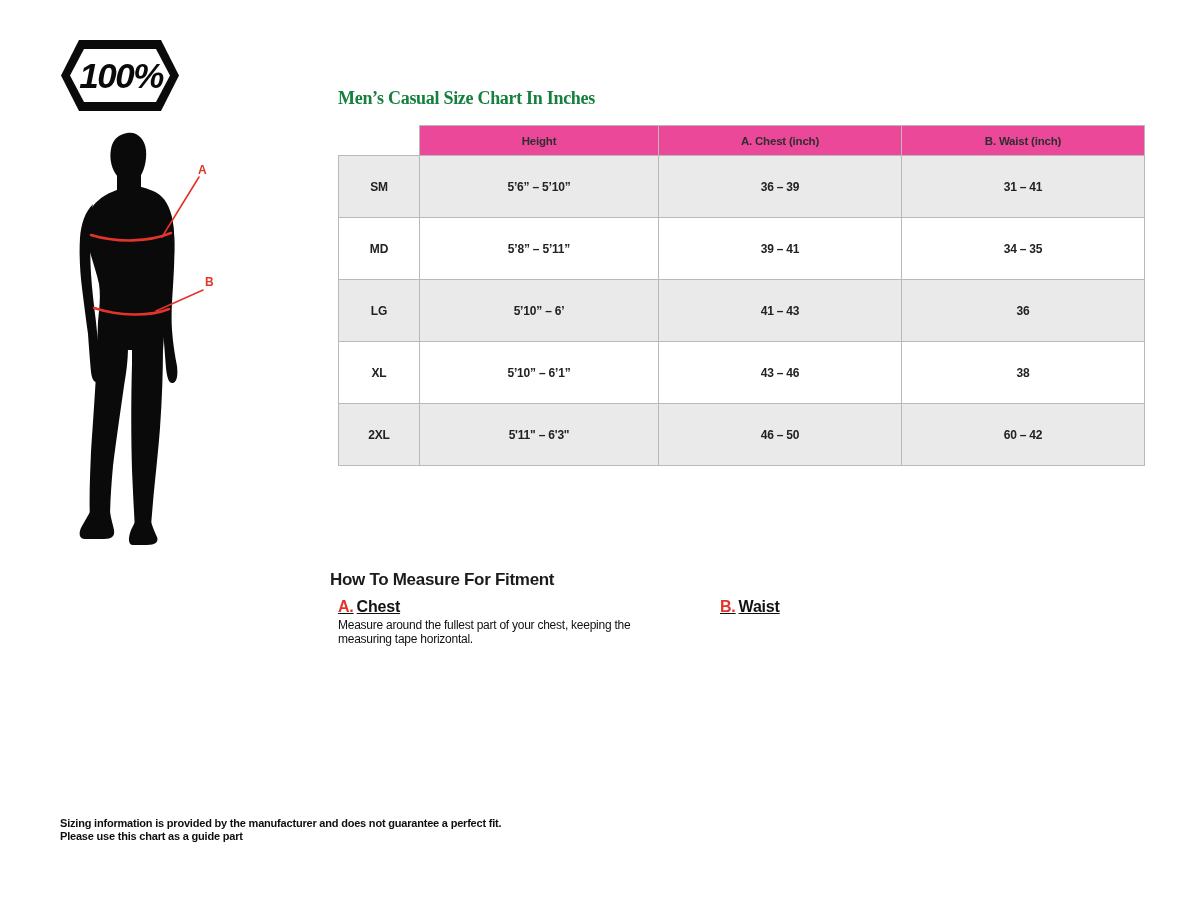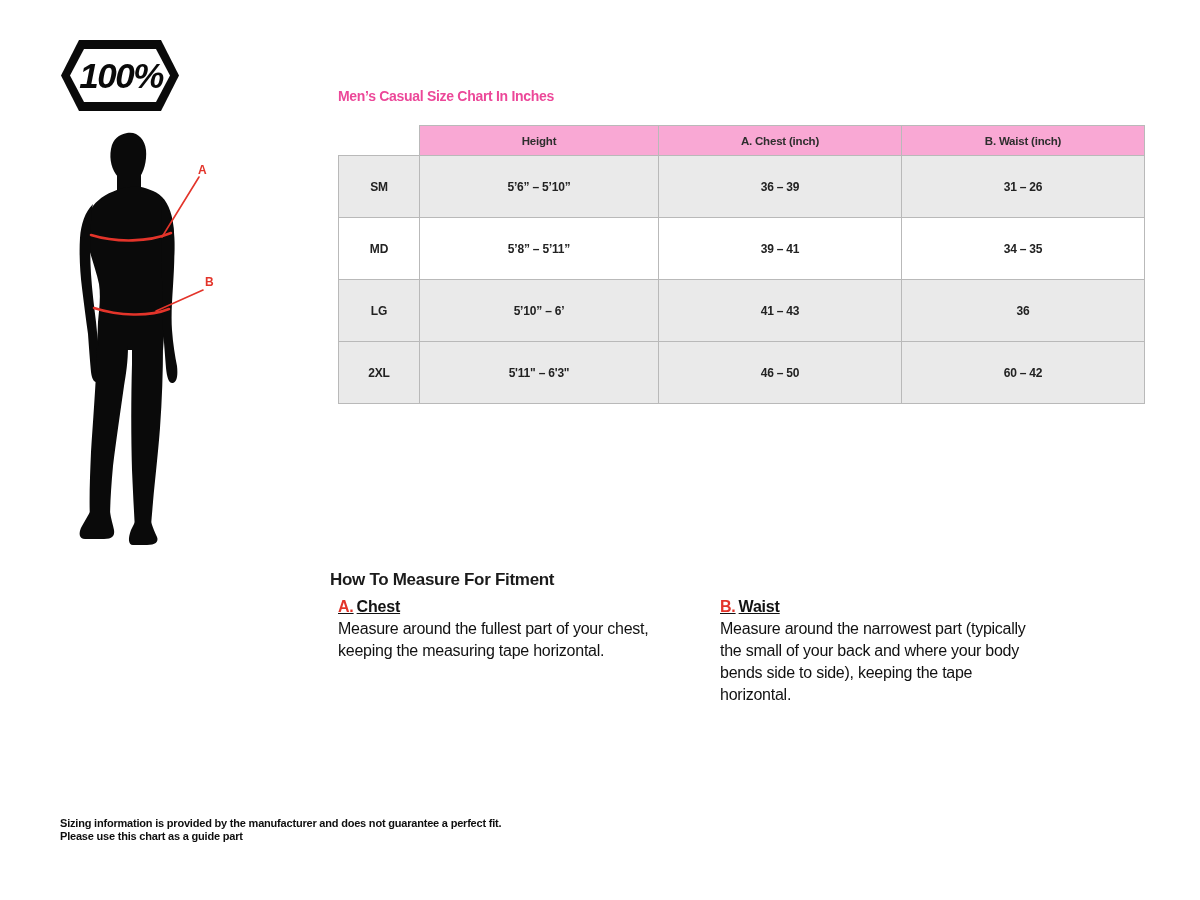--- a/index.html
+++ b/index.html
@@ -20,53 +20,53 @@
   .logo { position: absolute; left: 60px; top: 39px; width: 120px; height: 73px; }
   .logo svg { display: block; width: 100%; height: 100%; }
 
   
   .figure { position: absolute; left: 57px; top: 112px; width: 160px; height: 440px; }
   .figure svg { display: block; width: 100%; height: 100%; }
 
   
   .page-title {
     position: absolute; left: 338px; top: 88px;
-    font-size: 14px; font-weight: bold; letter-spacing: -0.3px; color: #ec4899;
+    font-size: 18px; font-weight: bold; letter-spacing: -0.3px; color: #15803d; font-family: Liberation Serif, serif;
   }
   .measure-heading {
     position: absolute; left: 330px; top: 570px;
     font-size: 17px; font-weight: bold; letter-spacing: -0.3px; color: #1b1b1b;
   }
 
   
   .size-table {
     position: absolute; left: 338px; top: 125px;
     border-collapse: collapse; table-layout: fixed;
     width: 806px;
   }
   .size-table th, .size-table td {
     border: 1px solid #b9b9b9;
     font-size: 12px; font-weight: bold; letter-spacing: -0.2px;
     text-align: center; vertical-align: middle; color: #222222;
   }
   .size-table thead tr { height: 30px; }
-  .size-table thead th { background: #f9a8d4; font-size: 11.5px; color: #2e2e2e; }
+  .size-table thead th { background: #ec4899; font-size: 11.5px; color: #2e2e2e; }
   .size-table thead th.corner { border: none; background: transparent; }
   .size-table tbody tr { height: 62px; background: #ffffff; }
   .size-table tbody tr.shaded { background: #eaeaea; }
 
   
   .measure-col { position: absolute; top: 598px; }
   .measure-col.a { left: 338px; width: 345px; }
   .measure-col.b { left: 720px; width: 310px; }
   .measure-label { font-size: 16px; font-weight: bold; letter-spacing: -0.2px; color: #121212; text-decoration: underline; }
   .measure-label .letter { color: #e3342a; }
   .measure-label .name { margin-left: 3px; }
   .measure-text {
-    margin-top: 2px; font-size: 16px; line-height: 22px;
+    margin-top: 2px; font-size: 12px; line-height: 14px;
     letter-spacing: -0.25px; color: #111111;
   }
 
   
   .disclaimer {
     position: absolute; left: 60px; top: 817px;
     font-size: 11px; line-height: 13px; font-weight: bold;
     letter-spacing: -0.2px; color: #0f0f0f;
   }
 </style>
@@ -135,33 +135,39 @@
         <th>Height</th>
         <th>A. Chest (inch)</th>
         <th>B. Waist (inch)</th>
       </tr>
     </thead>
     <tbody>
       <tr class="shaded">
         <td>SM</td>
         <td>5’6” – 5’10”</td>
         <td>36 – 39</td>
-        <td>31 – 26</td>
+        <td>31 – 41</td>
       </tr>
       <tr>
         <td>MD</td>
         <td>5’8” – 5’11”</td>
         <td>39 – 41</td>
         <td>34 – 35</td>
       </tr>
       <tr class="shaded">
         <td>LG</td>
         <td>5’10” – 6’</td>
         <td>41 – 43</td>
         <td>36</td>
+      </tr>
+      <tr>
+        <td>XL</td>
+        <td>5’10” – 6’1”</td>
+        <td>43 – 46</td>
+        <td>38</td>
       </tr>
       <tr class="shaded">
         <td>2XL</td>
         <td>5'11" – 6'3"</td>
         <td>46 – 50</td>
         <td>60 – 42</td>
       </tr>
     </tbody>
   </table>
 
@@ -171,21 +177,20 @@
     <div class="measure-label">
       <span class="letter">A.</span><span class="name">Chest</span>
     </div>
     <div class="measure-text">Measure around the fullest part of your chest, keeping the measuring tape horizontal.</div>
   </div>
 
   <div class="measure-col b">
     <div class="measure-label">
       <span class="letter">B.</span><span class="name">Waist</span>
     </div>
-    <div class="measure-text">Measure around the narrowest part (typically the small of your back and where your body bends side to side), keeping the tape horizontal.</div>
   </div>
 
   <div class="disclaimer">
     <div>Sizing information is provided by the manufacturer and does not guarantee a perfect fit.</div>
     <div>Please use this chart as a guide part</div>
   </div>
 
 </div>
 
 </body></html>

